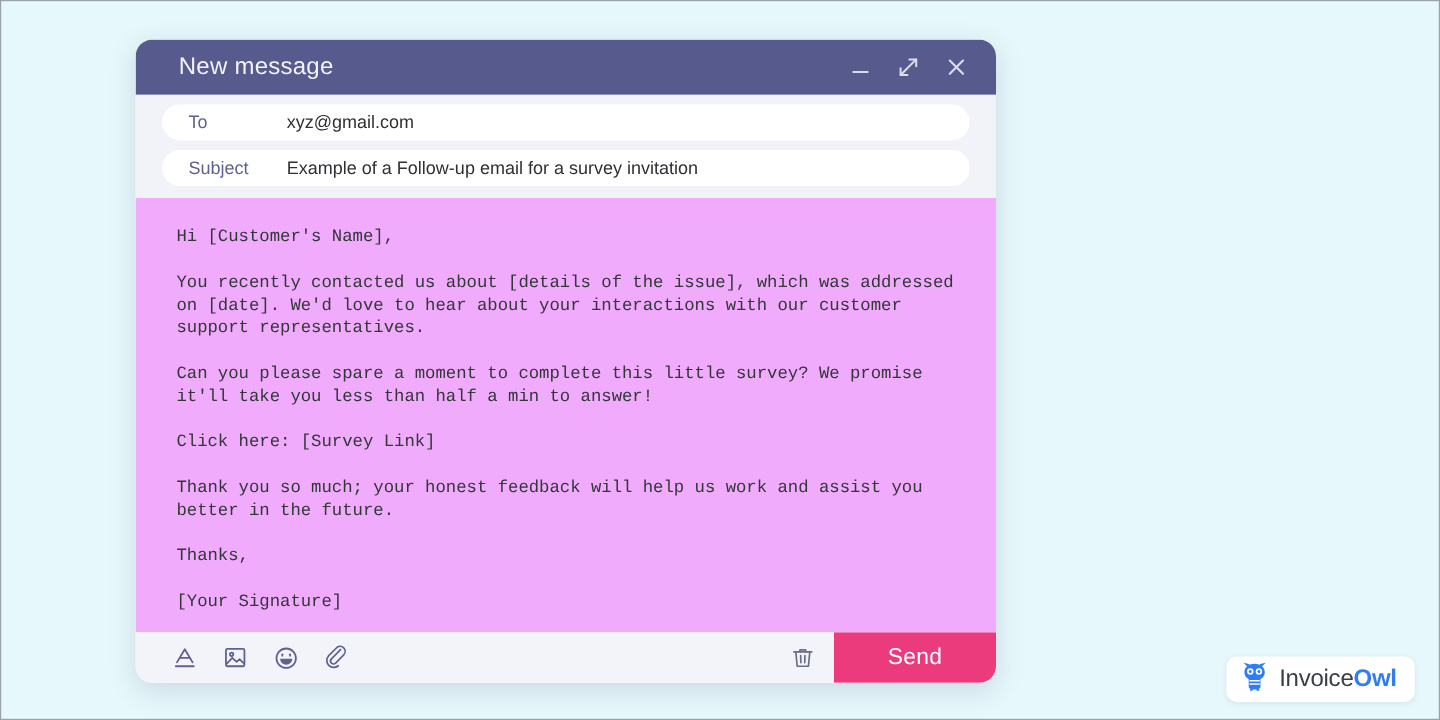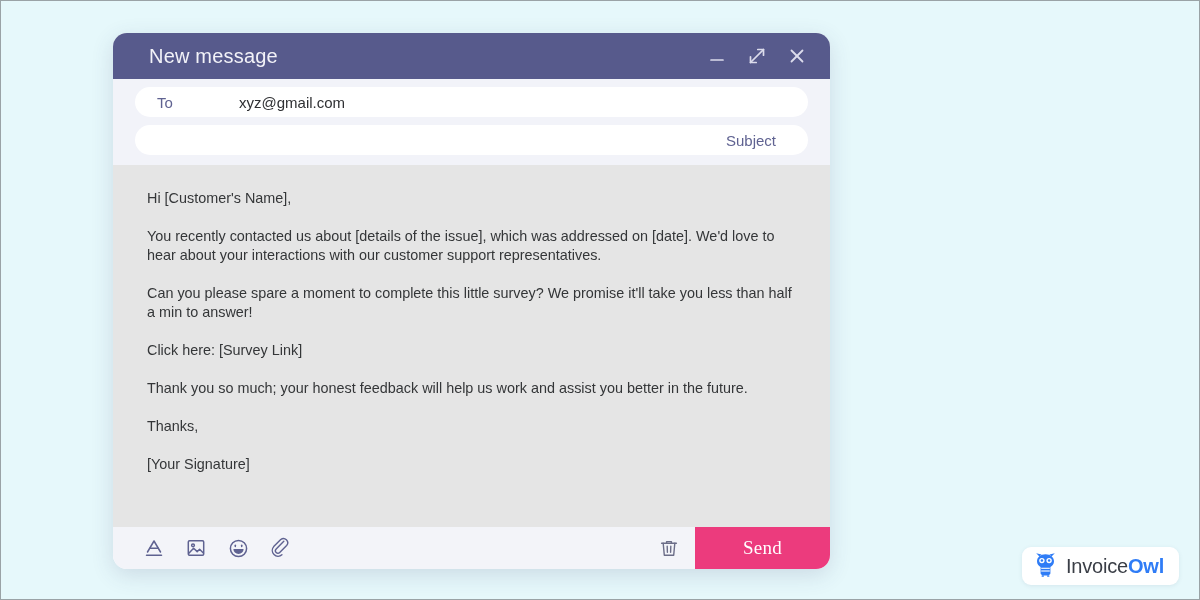--- a/index.html
+++ b/index.html
@@ -98,23 +98,24 @@
     font-size: 15px;
     flex: 1 1 auto;
     white-space: nowrap;
     overflow: hidden;
     text-overflow: ellipsis;
   }
 
   
   #email-body {
     flex: 1 1 auto;
-    background: #e5e5e5;
+    background: #f0abfc;
     padding: 24px 34px 10px 34px;
     overflow: hidden;
+    font-family: Liberation Mono, monospace;
   }
 
   #email-body p {
     color: #343638;
     font-size: 14.4px;
     line-height: 19px;
     margin-bottom: 19px;
     max-width: 775px;
   }
   #email-body p:last-child { margin-bottom: 0; }
@@ -144,21 +145,20 @@
     justify-content: center;
     cursor: pointer;
   }
   .tool-icon svg { display: block; }
 
   .tool-right {
     margin-left: auto;
     display: flex;
     align-items: stretch;
     height: 100%;
-    font-family: Liberation Serif, serif;
   }
 
   #discard-button {
     width: 52px;
     display: flex;
     align-items: center;
     justify-content: center;
     cursor: pointer;
   }
 
@@ -235,20 +235,21 @@
 
   <div id="fields-area">
 
     <div class="field-row">
       <span class="field-label">To</span>
       <span class="field-value">xyz@gmail.com</span>
     </div>
 
     <div class="field-row">
       <span class="field-label">Subject</span>
+      <span class="field-value">Example of a Follow-up email for a survey invitation</span>
     </div>
 
   </div>
 
   <div id="email-body">
     <p>Hi [Customer's Name],</p>
     <p>You recently contacted us about [details of the issue], which was addressed on [date]. We'd love to hear about your interactions with our customer support representatives.</p>
     <p>Can you please spare a moment to complete this little survey? We promise it'll take you less than half a min to answer!</p>
     <p>Click here: [Survey Link]</p>
     <p>Thank you so much; your honest feedback will help us work and assist you better in the future.</p>

